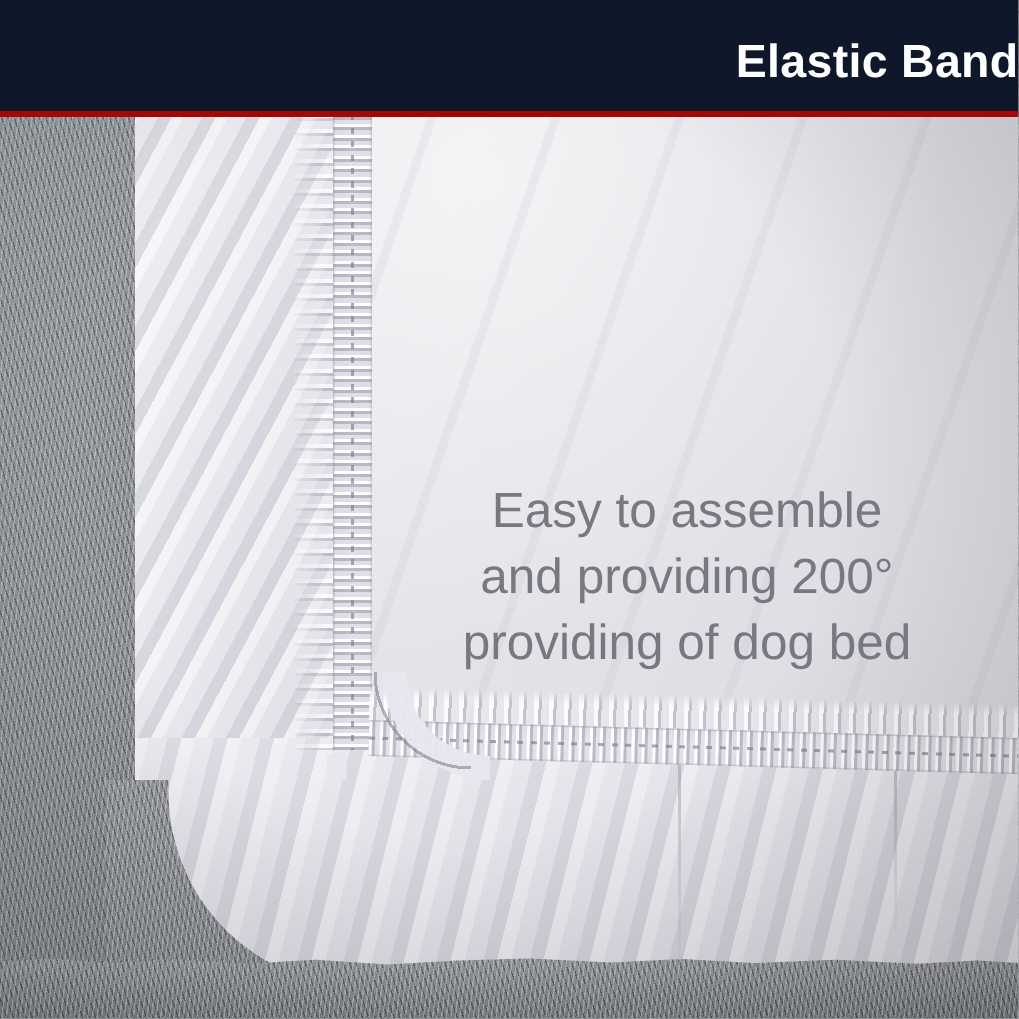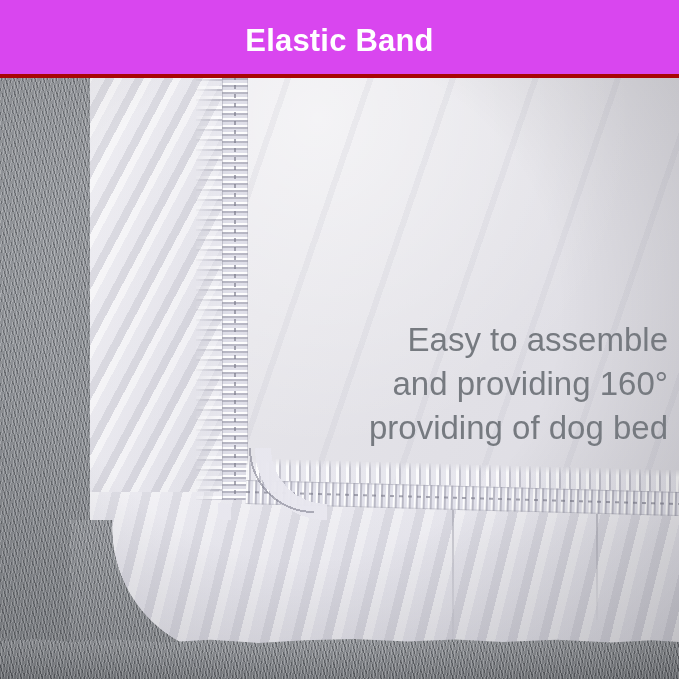--- a/index.html
+++ b/index.html
@@ -223,21 +223,21 @@
     z-index:41;
   }
   .banner-title{
     font-size:31px; font-weight:700; letter-spacing:.2px;
     line-height:1; margin-top:2px;
   }
 
   
   .copy{
     position:absolute; right:11px; top:318px; width:420px;
-    text-align:right; z-index:30;
+    text-align:center; z-index:30;
     font-size:33px; line-height:44px; font-weight:400;
   }
   .copy div{white-space:nowrap;}
 </style>
 </head>
 <body>
 
 <div id="stage">
 
   <div class="fur"></div>
@@ -264,24 +264,24 @@
     <div class="stitch"></div>
   </div>
   <div class="seam-elbow"></div>
   <div class="seam-elbow-stitch"></div>
 
   <div class="fur-left"></div>
   <div class="corner-fur"></div>
   <div class="fur-bottom"></div>
   <div class="fur-vignette"></div>
 
-  <div class="banner" style="background: #d946ef;">
+  <div class="banner" style="background: #0f172a; justify-content: flex-end;">
     <span class="banner-title" style="color: rgb(255, 255, 255);">Elastic Band</span>
   </div>
   <div class="banner-underline" style="background: rgb(168, 5, 5);"></div>
 
   <div class="copy" style="color: rgb(118, 122, 128);">
     <div>Easy to assemble</div>
-    <div>and providing 160°</div>
+    <div>and providing 200°</div>
     <div>providing of dog bed</div>
   </div>
 
 </div>
 
 </body></html>

